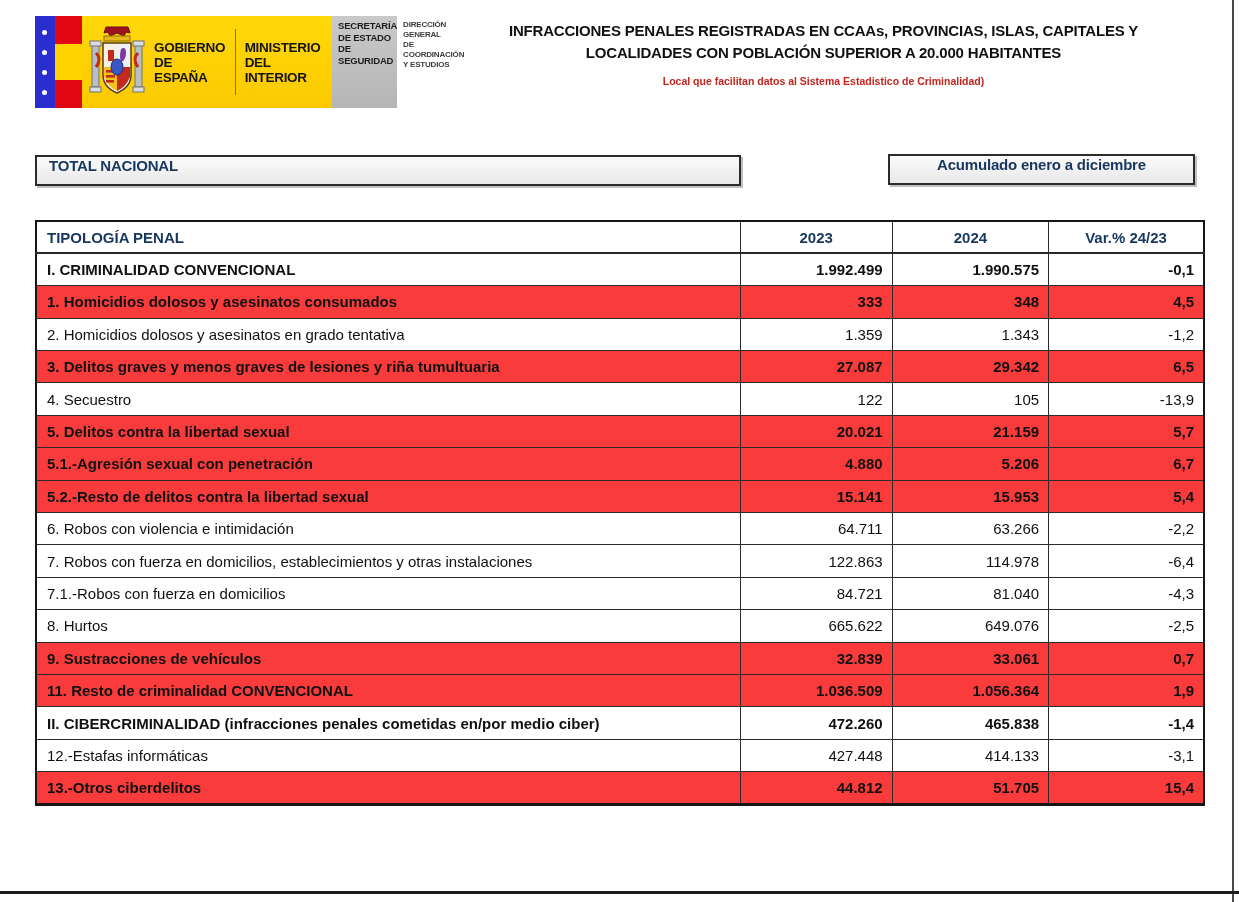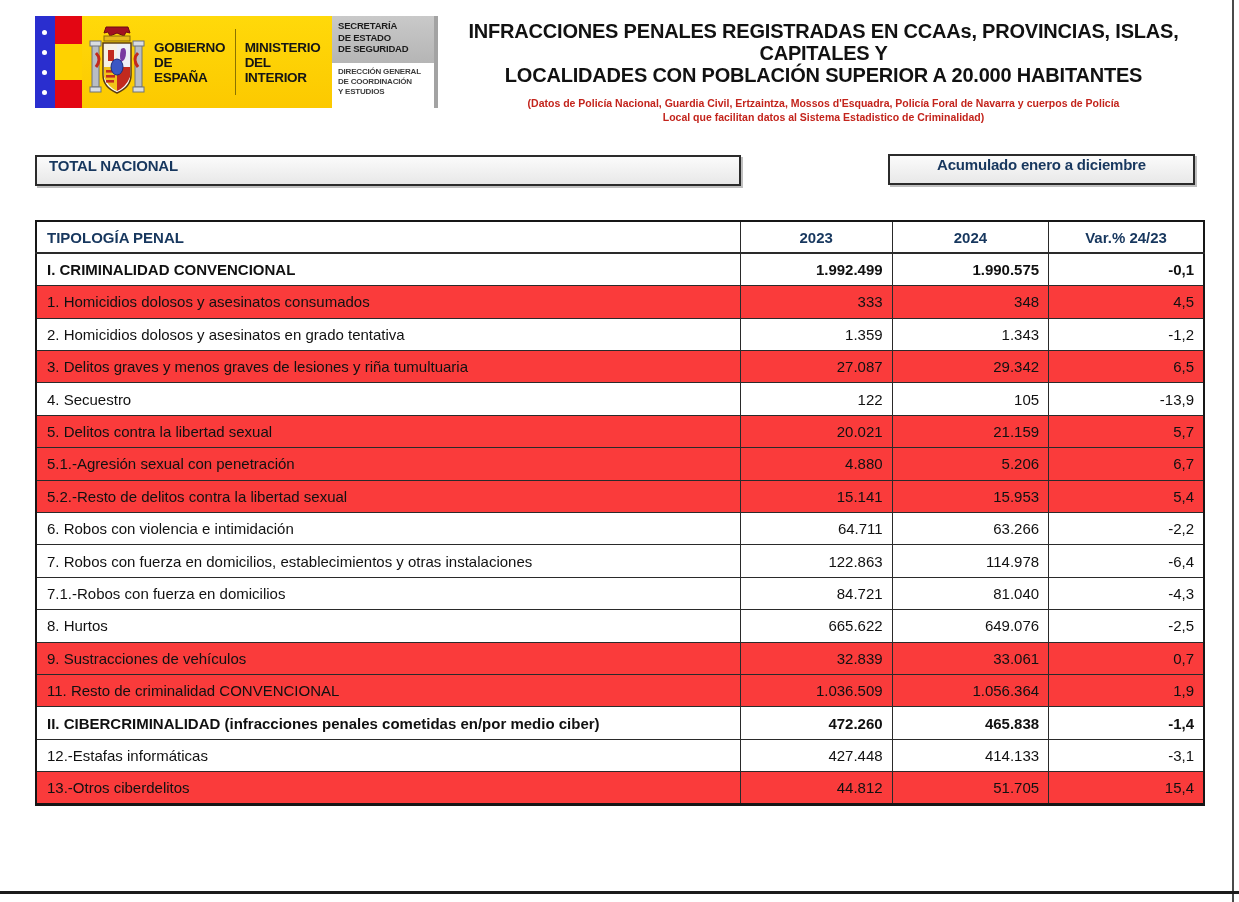--- a/index.html
+++ b/index.html
@@ -19,28 +19,28 @@
   .eu-strip i:nth-child(1){ top:14px; } .eu-strip i:nth-child(2){ top:34px; }
   .eu-strip i:nth-child(3){ top:54px; } .eu-strip i:nth-child(4){ top:74px; }
   .flag-col { width:27px; height:100%; display:flex; flex-direction:column; }
   .flag-col .r { flex:3; background:#e30613; }
   .flag-col .y { flex:4; background:#ffd200; }
   .gov-box { width:250px; height:100%; background:linear-gradient(180deg,#ffd90a,#fcc900); display:flex; align-items:center; }
   .crest { width:62px; height:78px; margin-left:4px; flex:0 0 auto; }
   .gov-text { font-weight:bold; color:#151515; font-size:13.5px; line-height:15px; letter-spacing:-0.3px; padding-left:6px; }
   .gov-divider { width:1px; height:72%; background:#8a7300; margin:0 9px; }
   .min-text { font-weight:bold; color:#151515; font-size:13.5px; line-height:15px; letter-spacing:-0.3px; }
-  .dept-box { width:106px; height:100%; display:flex; flex-direction:column; border-right:4px solid #a3a3a3; }
+  .dept-box { width:124px; height:100%; display:flex; flex-direction:row; border-right:6px solid #a3a3a3; }
   .secretaria { flex:0 0 47px; background:linear-gradient(180deg,#c9c9c9,#b5b5b5); color:#1c1c1c;
     font-weight:bold; font-size:9.5px; line-height:11.5px; padding:4px 0 0 6px; letter-spacing:-0.2px; }
   .direccion { flex:1; background:#ffffff; color:#3d3d3d; font-weight:bold; font-size:8px; line-height:10px; padding:4px 0 0 6px; letter-spacing:-0.2px; }
 
   
   .title-block { position:absolute; left:452px; right:44px; top:20px; text-align:center; }
-  .doc-title { font-size:20px; font-weight:bold; color:#111111; line-height:22px; letter-spacing:-0.2px; }
+  .doc-title { font-size:15px; font-weight:bold; color:#111111; line-height:22px; letter-spacing:-0.2px; }
   .doc-subtitle { margin-top:10px; font-size:10.5px; font-weight:bold; color:#c3241c; line-height:14px; }
   .doc-note { margin-top:8px; font-size:13px; font-weight:bold; color:#2456a0; }
 
   
   .frame-box { position:absolute; height:31px; border:2px solid #2b2b2b;
     background:linear-gradient(180deg,#fbfbfb,#e8e8e8); display:flex; align-items:flex-start;
     box-shadow:2px 2px 0 rgba(0,0,0,0.25); }
   .scope-box { left:35px; top:155px; width:706px; }
   .scope-box span { padding-left:12px; }
   .period-box { left:888px; top:154px; width:307px; justify-content:center; }
@@ -48,21 +48,21 @@
 
   
   .crime-table { position:absolute; left:35px; top:220px; width:1170px;
     border-collapse:collapse; table-layout:fixed; }
   .crime-table { border:2px solid #161616; border-bottom-width:3px; }
   .crime-table td, .crime-table th { border:1px solid #2a2a2a; height:32.4px; font-size:15px; color:#111111; overflow:hidden; white-space:nowrap; }
   .crime-table th { border-bottom-width:2px; color:#17375e; font-weight:bold; }
   .col-label { text-align:left; padding-left:10px; }
   .col-num { text-align:right; padding-right:9px; }
   th.col-num { text-align:center; padding-right:0; }
-  tr.row-red td { background:#fa3b3b; }
+  tr.row-red td { background:#fa3b3b;font-weight:bold; }
   tr.row-bold td { font-weight:bold; }
   td.navy-label { color:#17375e; }
 </style>
 </head>
 <body>
 
 <div class="page">
 
   <div class="logo-block">
     <div class="eu-strip">
@@ -123,21 +123,20 @@
       </div>
     </div>
   </div>
 
   <div class="title-block">
     <div class="doc-title">
       <div>INFRACCIONES PENALES REGISTRADAS EN CCAAs, PROVINCIAS, ISLAS, CAPITALES Y</div>
       <div>LOCALIDADES CON POBLACIÓN SUPERIOR A 20.000 HABITANTES</div>
     </div>
     <div class="doc-subtitle">
-      <div>(Datos de Policía Nacional, Guardia Civil, Ertzaintza, Mossos d'Esquadra, Policía Foral de Navarra y cuerpos de Policía</div>
       <div>Local que facilitan datos al Sistema Estadistico de Criminalidad)</div>
     </div>
   </div>
 
   <div class="frame-box scope-box">
     <span>TOTAL NACIONAL</span>
   </div>
   <div class="frame-box period-box">
     <span>Acumulado enero a diciembre</span>
   </div>

